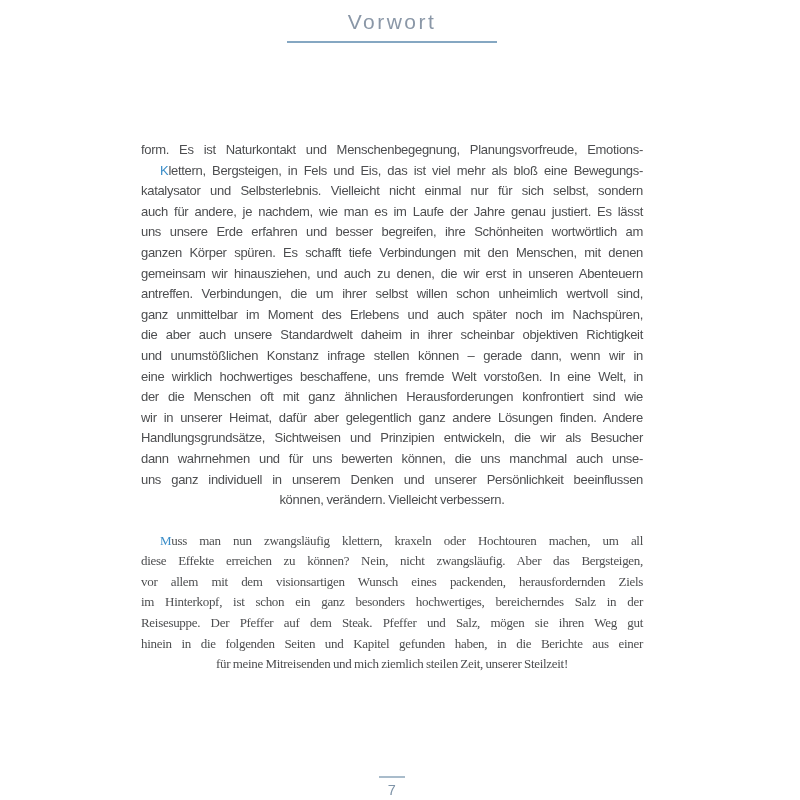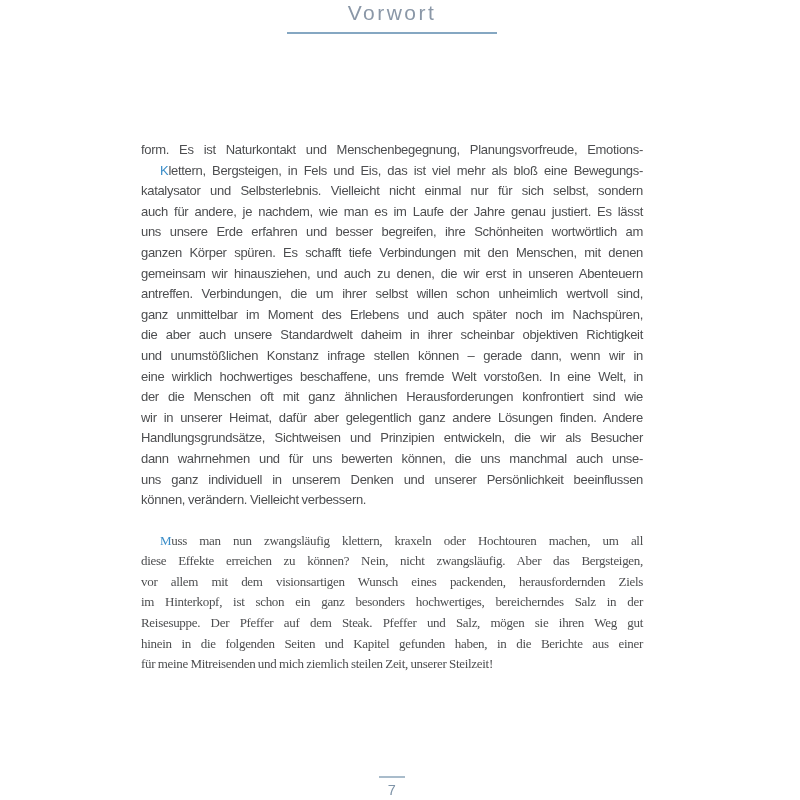--- a/index.html
+++ b/index.html
@@ -18,21 +18,21 @@
   
   .page-header {
     position: absolute;
     left: 141px;
     top: 0;
     width: 502px;
     text-align: center;
   }
   .title {
     margin: 0;
-    padding-top: 2px;
+    padding-top: 11px;
     font-size: 21px;
     line-height: 22px;
     font-weight: 400;
     letter-spacing: 2.5px;
     color: var(--title-text, #8a97a7);
   }
   .title-rule {
     width: 210px;
     height: 1.5px;
     margin: 8px auto 0 auto;
@@ -45,21 +45,21 @@
     top: 140px;
     width: 502px;
     color: var(--body-text, #4d4e50);
     font-size: 13px;
     letter-spacing: -0.3px;
     word-spacing: -0.5px;
   }
   .para + .para { margin-top: 20px; font-family: Liberation Serif, serif; }
   .line {
     line-height: 20.6px;
-    text-align: left;
+    text-align: center;
     white-space: normal;
   }
   .line.just {
     text-align: justify;
     text-align-last: justify;
   }
   .line.first { text-indent: 19px; }
   .initial {
     color: var(--initial-accent, #3a8dc8);
   }

